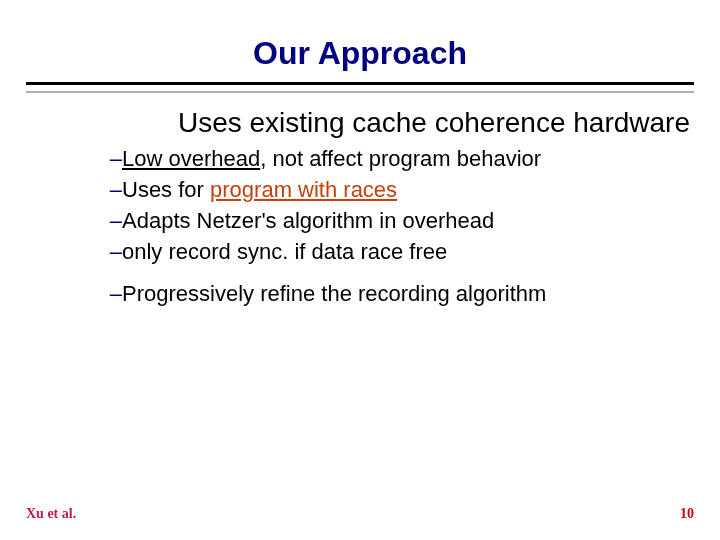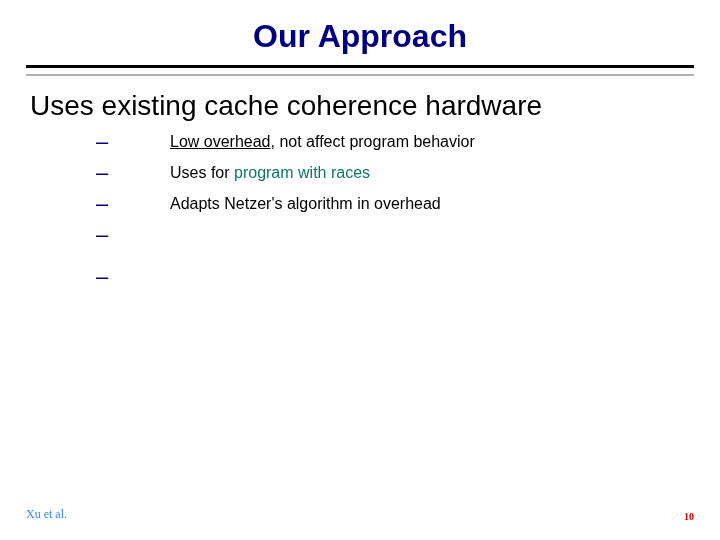--- a/index.html
+++ b/index.html
@@ -1,31 +1,31 @@
 <!DOCTYPE html>
 <html><head>
 <meta charset="utf-8">
 <style>
   * { margin: 0; padding: 0; box-sizing: border-box; }
   html, body { width: 720px; height: 540px; background: #fff; font-family: Arial, Helvetica, sans-serif; overflow: hidden; }
-  .slide { width: 720px; height: 540px; position: relative; padding: 18px 26px 0 26px; }
+  .slide { width: 720px; height: 540px; position: relative; padding: 35px 26px 0 26px; }
   .title { color: #000080; font-size: 32px; text-align: center; margin-bottom: 10px; }
   .rule-wrap { margin-bottom: 14px; }
   .rule { border: none; border-top: 3px solid #000; }
   .rule-shadow { border: none; border-top: 2px solid #b0b0b0; margin-top: 6px; }
-  .body { padding: 0 4px; }
+  .body { padding: 0 4px; text-align: right; }
   .h-item { color: #000; font-size: 28px; margin: 6px 0 6px 0; }
   .subs { margin: 4px 0 14px 0; }
   .sub-row { display: flex; align-items: flex-start; margin: 3px 0 3px 66px; }
   .dash { color: #000080; font-size: 22px; line-height: 28px; width: 26px; flex: 0 0 26px; }
-  .sub-text { color: #000; font-size: 16px; line-height: 28px; margin-left: 48px; }
+  .sub-text { color: #000; font-size: 22px; line-height: 28px; }
   .under { text-decoration: underline; }
-  .red { color: #0f766e; }
-  .footer-left { position: absolute; left: 26px; bottom: 18px; font-family: "Times New Roman", Times, serif; font-weight: normal; font-size: 12px; color: #3b82f6; }
-  .footer-right { position: absolute; right: 26px; bottom: 18px; font-family: "Times New Roman", Times, serif; font-weight: bold; font-size: 10px; color: #cc0000; }
+  .red { color: #c2410c; text-decoration: underline; }
+  .footer-left { position: absolute; left: 26px; bottom: 18px; font-family: "Times New Roman", Times, serif; font-weight: bold; font-size: 14px; color: #be185d; }
+  .footer-right { position: absolute; right: 26px; bottom: 18px; font-family: "Times New Roman", Times, serif; font-weight: bold; font-size: 14px; color: #cc0000; }
 </style>
 </head>
 <body>
 
 <div class="slide">
   <h1 class="title">Our Approach</h1>
   <div class="rule-wrap">
     <hr class="rule">
     <hr class="rule-shadow">
   </div>
@@ -41,26 +41,28 @@
       <div class="sub-row">
         <span class="dash">–</span>
         <span class="sub-text"><span>Uses for </span><span class="red">program with races</span><span></span></span>
       </div>
       <div class="sub-row">
         <span class="dash">–</span>
         <span class="sub-text">Adapts Netzer's algorithm in overhead</span>
       </div>
       <div class="sub-row">
         <span class="dash">–</span>
+        <span class="sub-text">only record sync. if data race free</span>
       </div>
     </div>
 
     <div class="subs">
       <div class="sub-row">
         <span class="dash">–</span>
+        <span class="sub-text">Progressively refine the recording algorithm</span>
       </div>
     </div>
 
   </div>
 
   <div class="footer-left">Xu et al.</div>
   <div class="footer-right">10</div>
 </div>
 
 </body></html>

